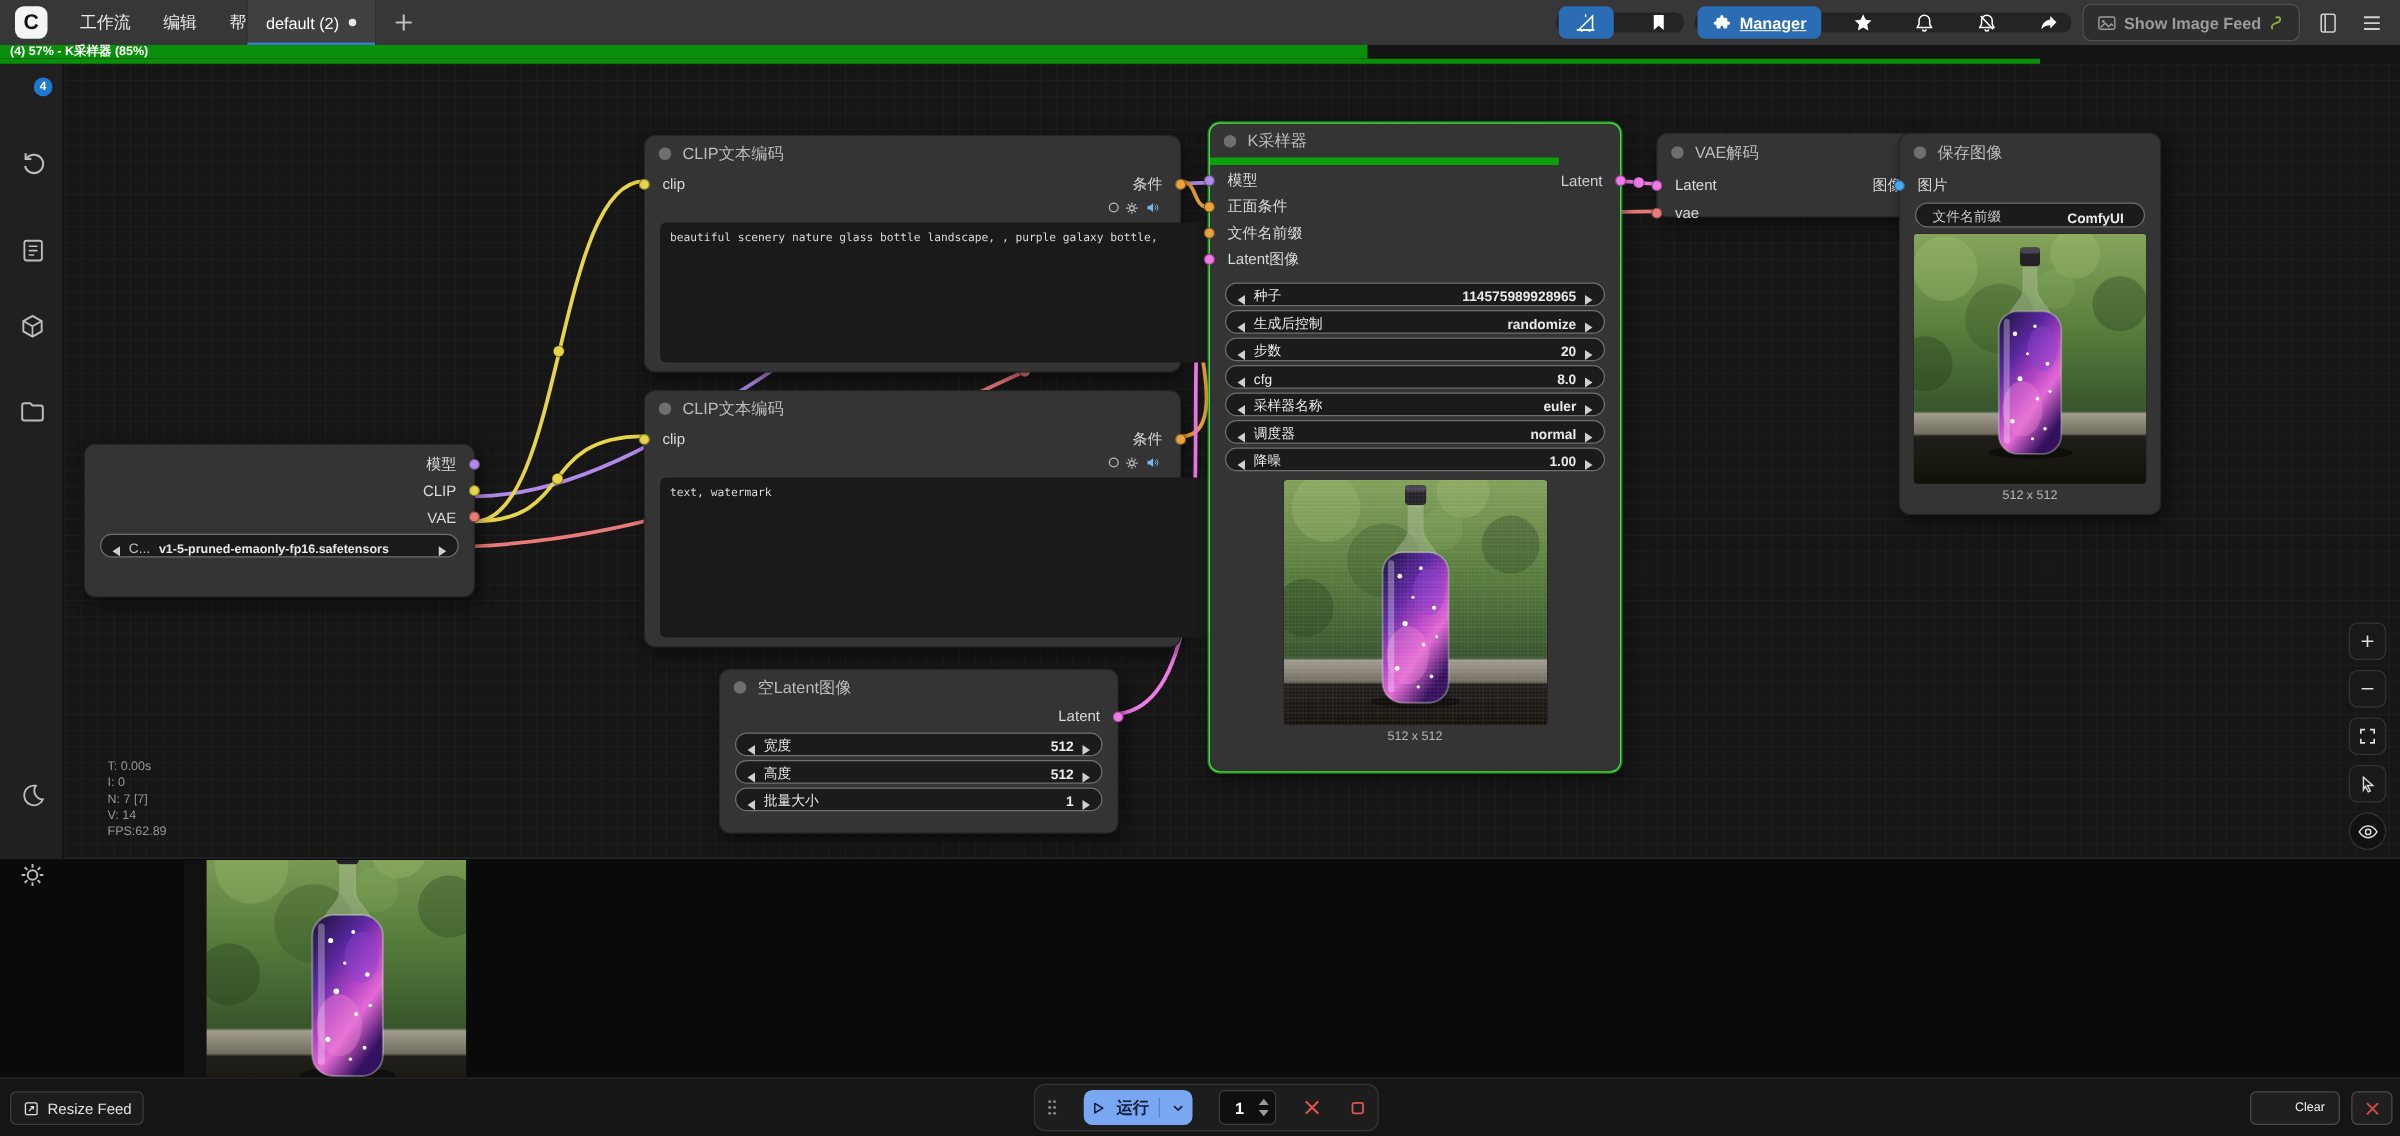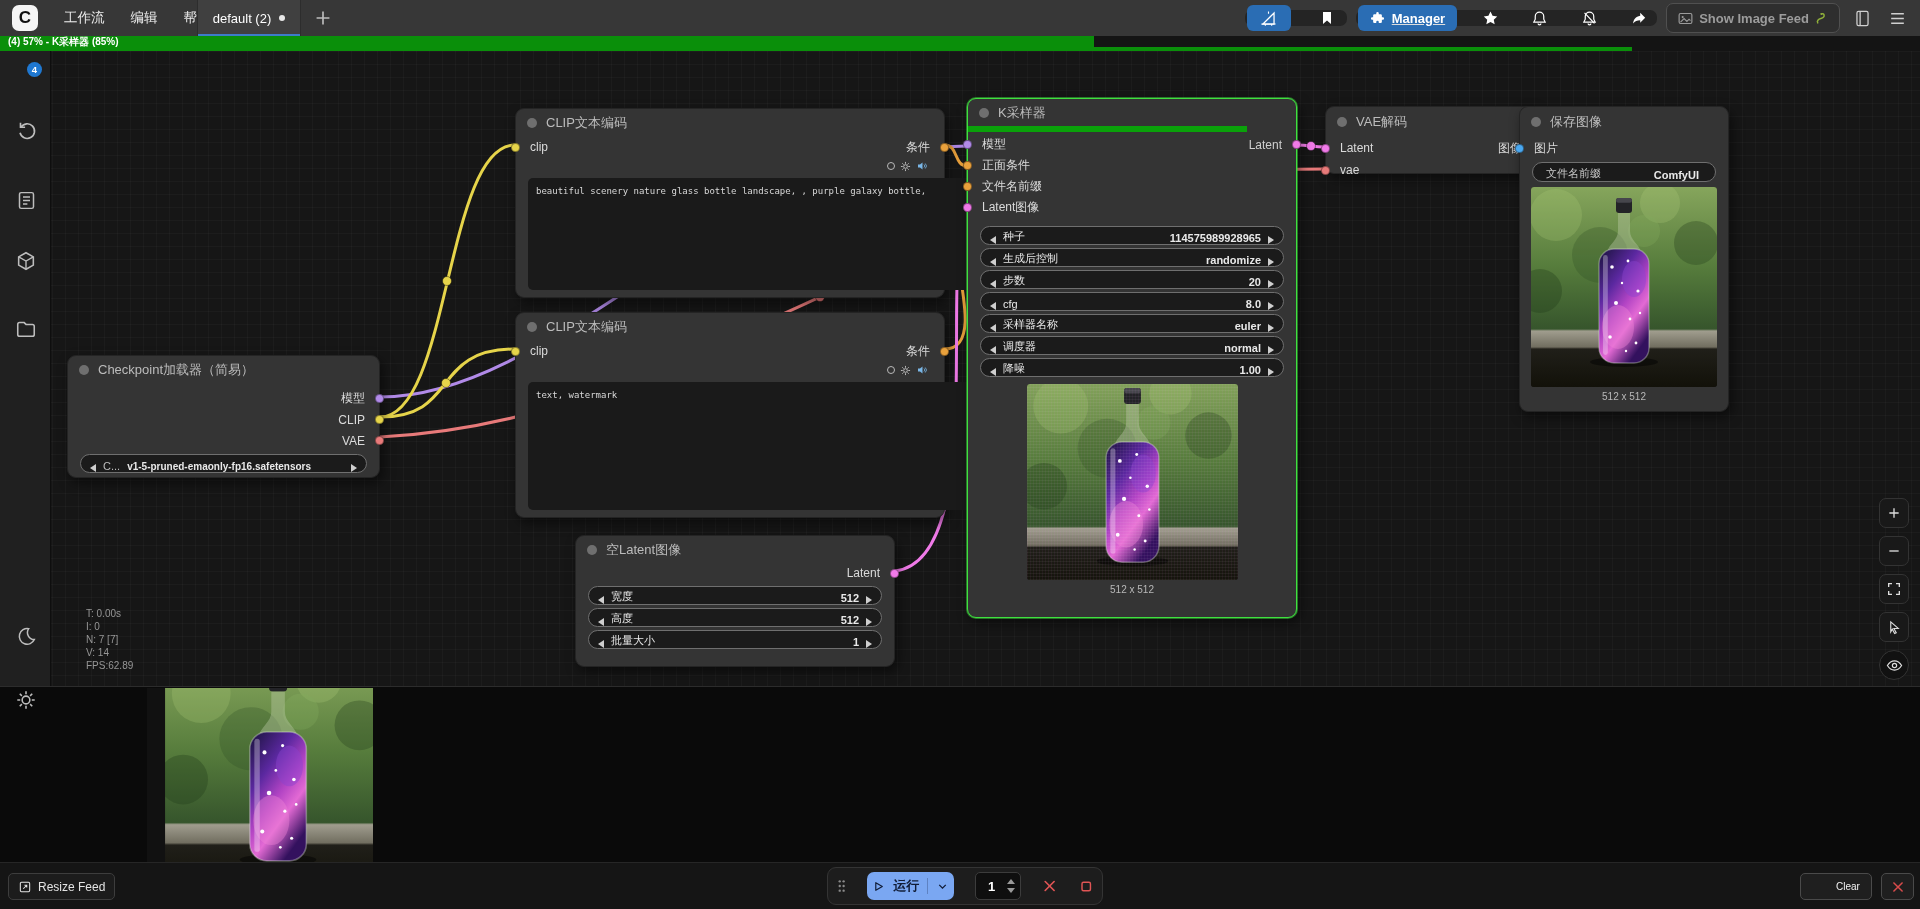--- a/index.html
+++ b/index.html
@@ -310,24 +310,20 @@
   <div class="rail-ic" style="top:637px">
     <svg width="22" height="22" viewBox="0 0 24 24">
         <circle cx="12" cy="12" r="4.2" fill="none" stroke="#bdbdbd" stroke-width="1.7"></circle>
         <path d="M12 2.5v3.2M12 18.3v3.2M2.5 12h3.2M18.3 12h3.2M5.2 5.2l2.3 2.3M16.5 16.5l2.3 2.3M18.8 5.2l-2.3 2.3M7.5 16.5l-2.3 2.3" stroke="#bdbdbd" stroke-width="1.7"></path>
       </svg>
   </div>
 </aside>
 <div id="queue-badge">4</div>
 
 <div class="node" style="left:67px;top:355px;width:313px;height:123px">
-  <div class="ntitle">
-    <span class="ndot"></span>
-    <span>Checkpoint加载器（简易）</span>
-  </div>
   <div style="height:5px"></div>
   <div class="prow out">
     <span class="plabel">模型</span>
     <span class="pdot right c-model"></span>
   </div>
   <div class="prow out">
     <span class="plabel">CLIP</span>
     <span class="pdot right c-clip"></span>
   </div>
   <div class="prow out">

